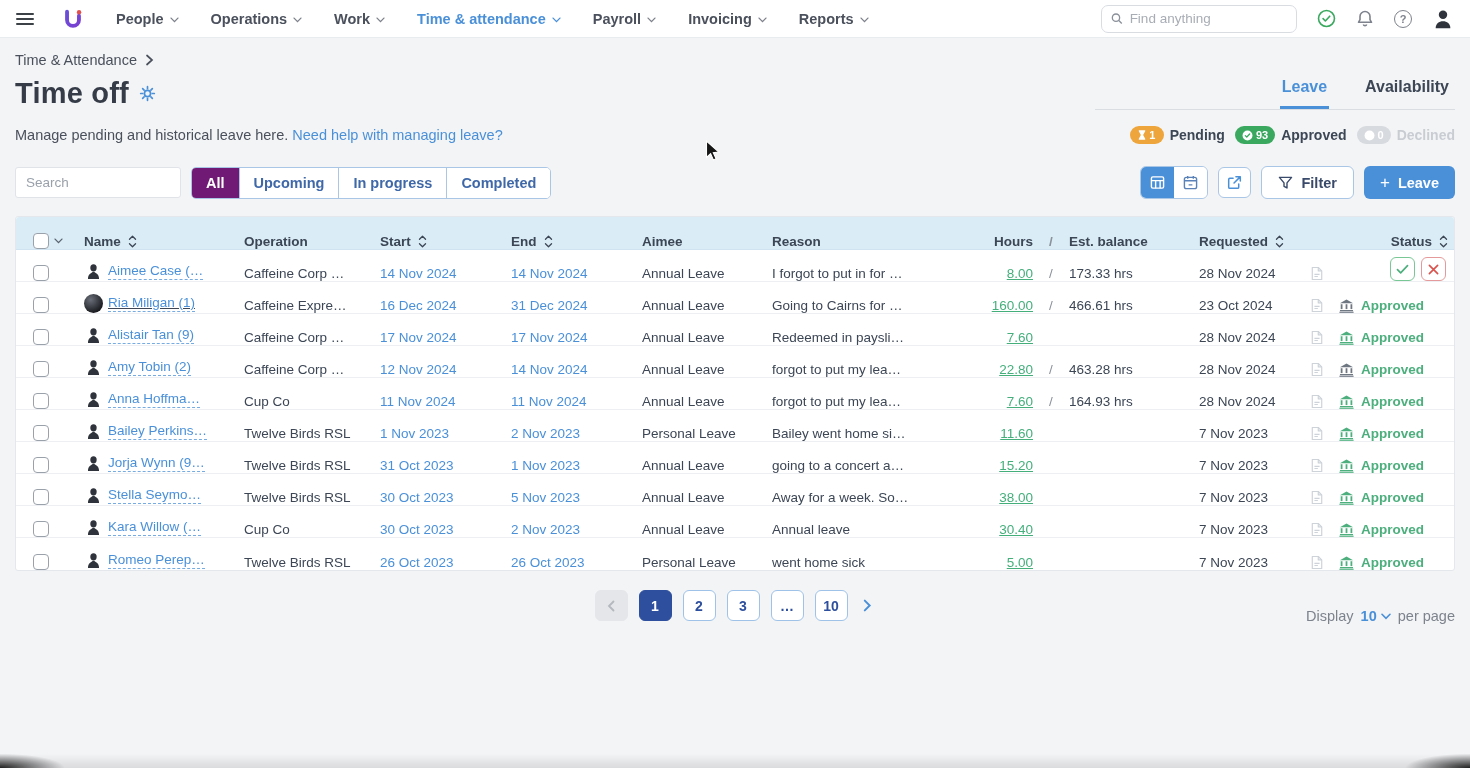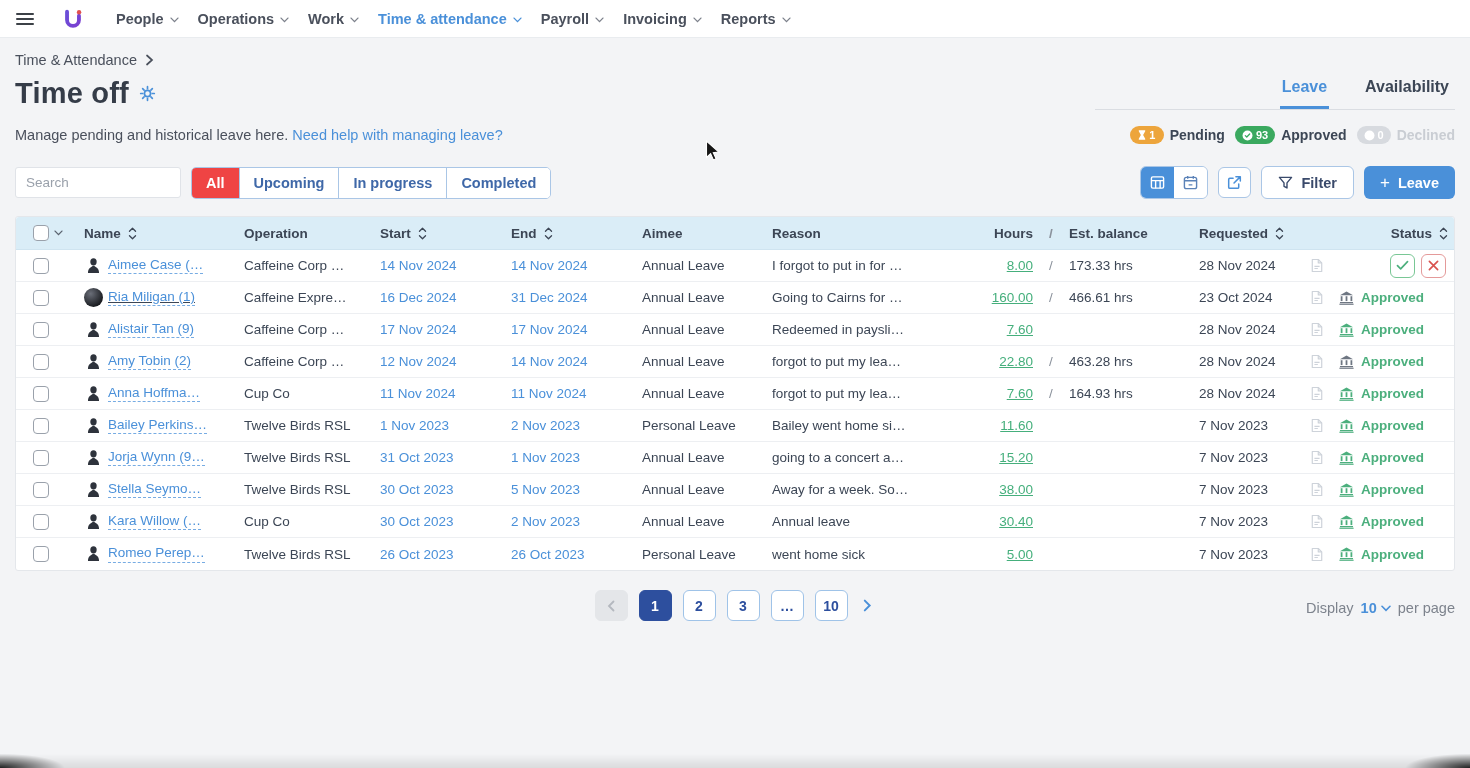--- a/index.html
+++ b/index.html
@@ -9,21 +9,21 @@
     background:#f3f4f6; color:#3c4655; position:relative;
   }
   
   .topnav {
     height:38px; background:#ffffff; border-bottom:1px solid #e9ecef;
     display:flex; align-items:center; padding:0 16px; gap:0;
   }
   .hamburger { width:18px; display:flex; flex-direction:column; gap:3px; cursor:pointer; margin-right:28px; }
   .hamburger span { height:2px; background:#3c4147; border-radius:1px; }
   .logo { margin-right:32px; display:flex; align-items:center; }
-  .nav-menu { display:flex; align-items:center; gap:19px; }
+  .nav-menu { display:flex; align-items:center; gap:32px; }
   .nav-item { display:flex; align-items:center; gap:6px; font-size:14.5px; font-weight:600; color:#4a505c; cursor:pointer; }
   .nav-item.active { color:#4a90d9; }
   .nav-item svg { margin-top:2px; }
   .nav-right { margin-left:auto; display:flex; align-items:center; gap:20px; }
   .nav-search {
     width:196px; height:28px; border:1px solid #d9dde2; border-radius:7px;
     display:flex; align-items:center; padding:0 9px; gap:7px; background:#fff;
   }
   .nav-search input { border:none; outline:none; font-size:13.5px; color:#3c4655; width:100%; background:transparent; font-family:inherit; }
   .nav-search input::placeholder { color:#a8adb5; }
@@ -54,32 +54,32 @@
   .badge-group.muted { color:#c9cdd3; }
   
   .toolbar { display:flex; align-items:center; justify-content:space-between; margin-top:22px;gap:40px; }
   .toolbar-left { display:flex; align-items:center; gap:10px; }
   .search-box { width:166px; height:31px; background:#fff; border:1px solid #e0e3e8; border-radius:3px; display:flex; align-items:center; padding:0 10px; }
   .search-box input { border:none; outline:none; width:100%; font-size:13.5px; color:#3c4655; font-family:inherit; background:transparent; }
   .search-box input::placeholder { color:#9aa1ab; }
   .segments { display:flex; border:1px solid #aac6e6; border-radius:5px; overflow:hidden; background:#fff; }
   .segment { padding:7px 14px; font-size:14.5px; font-weight:600; color:#3f68a8; cursor:pointer; border-right:1px solid #aac6e6; background:#fff; }
   .segment:last-child { border-right:none; }
-  .segment.active { background:#ef4444; color:#fff; }
+  .segment.active { background:#701a75; color:#fff; }
   .toolbar-right { display:flex; align-items:center; gap:10px; }
   .view-toggle { display:flex; border:1px solid #aac6e6; border-radius:6px; overflow:hidden; }
   .view-btn { width:33px; height:31px; display:flex; align-items:center; justify-content:center; background:#fff; cursor:pointer; }
   .view-btn.active { background:#4a90d9; }
   .icon-btn { width:33px; height:31px; border:1px solid #aac6e6; border-radius:6px; background:#fff; display:flex; align-items:center; justify-content:center; cursor:pointer; }
   .filter-btn { height:33px; border:1px solid #aac6e6; border-radius:6px; background:#fff; display:flex; align-items:center; gap:8px; padding:0 16px; font-size:14.5px; font-weight:700; color:#3a4a6b; cursor:pointer; }
   .leave-btn { height:33px; border:none; border-radius:6px; background:#4a90d9; color:#fff; display:flex; align-items:center; gap:8px; padding:0 16px; font-size:14.5px; font-weight:700; cursor:pointer; }
   .leave-btn .plus { font-size:17px; font-weight:400; line-height:1; }
   
   .table-wrap { margin-top:17px; background:#fff; border:1px solid #e4e7eb; border-radius:3px; }
-  .t-row { display:flex; align-items:center; height:32px; border-bottom:1px solid #edeff2; font-size:13.5px; }
+  .t-row { display:flex; align-items:flex-end; height:32px; border-bottom:1px solid #edeff2; font-size:13.5px; }
   .t-row:last-child { border-bottom:none; }
   .t-head { background:#daedf7; border-bottom:1px solid #cfe4f0; font-weight:600; color:#3c4655; height:33px; border-radius:3px 3px 0 0; }
   .cell { padding:0 8px; display:flex; align-items:center; gap:5px; overflow:hidden; white-space:nowrap; }
   .cell.right { justify-content:flex-end; }
   .cell.center { justify-content:center; }
   .checkbox { width:16px; height:16px; border:1.6px solid #9aa1ab; border-radius:4px; background:#fff; cursor:pointer; flex:none; }
   .cb-cell { padding-left:17px; }
   .avatar { width:19px; height:19px; flex:none; display:flex; align-items:center; justify-content:center; }
   .avatar.photo { border-radius:50%; background:radial-gradient(circle at 35% 30%, #6a6e78, #17191d 75%); }
   .name-link { color:#4a90d9; cursor:pointer; border-bottom:1px dashed rgba(74,144,217,.75); line-height:1.25; overflow:hidden; text-overflow:ellipsis; }
@@ -93,21 +93,21 @@
   .approve-btn { border:1.4px solid #79c795; }
   .decline-btn { border:1.4px solid #e49a9a; }
   .status-approved { display:flex; align-items:center; gap:7px; font-weight:600; color:#4caf7d; }
   
   .pagination-row { position:relative; margin-top:19px; height:36px; }
   .pages { display:flex; align-items:center; gap:11px; justify-content:center; }
   .page-btn { min-width:33px; height:31px; border-radius:6px; display:flex; align-items:center; justify-content:center; font-size:14px; font-weight:700; cursor:pointer; border:1px solid #9fc3e8; background:#fff; color:#2d4f9e; padding:0 6px; }
   .page-btn.active { background:#2d4f9e; border-color:#2d4f9e; color:#fff; }
   .page-btn.disabled { background:#e4e6e9; border-color:#e4e6e9; color:#b4b8bf; cursor:default; }
   .page-next { border:none; background:transparent; cursor:pointer; display:flex; align-items:center; padding:0 4px; }
-  .display-per-page { position:absolute; right:0; top:10px; font-size:14.5px; color:#7d838d; display:flex; align-items:center; gap:7px; }
+  .display-per-page { position:absolute; right:0; top:18px; font-size:14.5px; color:#7d838d; display:flex; align-items:center; gap:7px; }
   .display-val { color:#4a90d9; font-weight:600; display:flex; align-items:center; gap:4px; cursor:pointer; }
   
   .cursor { position:absolute; left:705px; top:140px; pointer-events:none; z-index:50; }
   .bottom-vignette {
     position:fixed; left:0; right:0; bottom:0; height:14px; pointer-events:none;
     background:
       radial-gradient(ellipse 90px 20px at 0% 100%, rgba(0,0,0,.85), transparent 72%),
       radial-gradient(ellipse 90px 20px at 100% 100%, rgba(0,0,0,.85), transparent 72%),
       linear-gradient(to bottom, rgba(0,0,0,0), rgba(0,0,0,.10));
   }
@@ -170,20 +170,42 @@
           <path d="M1 1.3 5 5.4 9 1.3"></path>
         </svg>
       </div>
       <div class="nav-item">
         <span>Reports</span>
         <svg width="9" height="6" viewBox="0 0 10 7" fill="none" stroke="#7d828c" stroke-width="1.6" stroke-linecap="round">
           <path d="M1 1.3 5 5.4 9 1.3"></path>
         </svg>
       </div>
     </div>
+  <div class="nav-right">
+    <div class="nav-search">
+      <svg width="13" height="13" viewBox="0 0 14 14" fill="none" stroke="#8a9099" stroke-width="1.6">
+          <circle cx="6" cy="6" r="4.4"></circle>
+          <path d="M9.4 9.4 13 13"></path>
+        </svg>
+      <input type="text" placeholder="Find anything" style="">
+    </div>
+    <svg width="19" height="19" viewBox="0 0 20 20" fill="none">
+        <circle cx="10" cy="10" r="8.4" stroke="#3aa95f" stroke-width="1.7"></circle>
+        <path d="M6.4 10.2l2.4 2.4 4.6-5" stroke="#3aa95f" stroke-width="1.7" stroke-linecap="round" stroke-linejoin="round"></path>
+      </svg>
+    <svg width="18" height="19" viewBox="0 0 18 19" fill="none" stroke="#7d828c" stroke-width="1.6">
+        <path d="M9 2.5a5 5 0 0 1 5 5v3.2l1.5 2.6H2.5L4 10.7V7.5a5 5 0 0 1 5-5z" stroke-linejoin="round"></path>
+        <path d="M7.3 15.5a1.8 1.8 0 0 0 3.4 0"></path>
+      </svg>
+    <div class="help-circle">?</div>
+    <svg class="nav-avatar" viewBox="0 0 24 24" fill="#2e333c">
+        <circle cx="12" cy="7.4" r="4.6"></circle>
+        <path d="M4 22c0-5 3.6-7.6 8-7.6s8 2.6 8 7.6z"></path>
+      </svg>
+  </div>
 </div>
 
 <div class="content">
 
   <div class="breadcrumb-row">
     <span>Time &amp; Attendance</span>
     <svg width="9" height="12" viewBox="0 0 9 12" fill="none" stroke="#4a505c" stroke-width="1.7" stroke-linecap="round">
         <path d="M2 1.5 7 6l-5 4.5"></path>
       </svg>
   </div>

